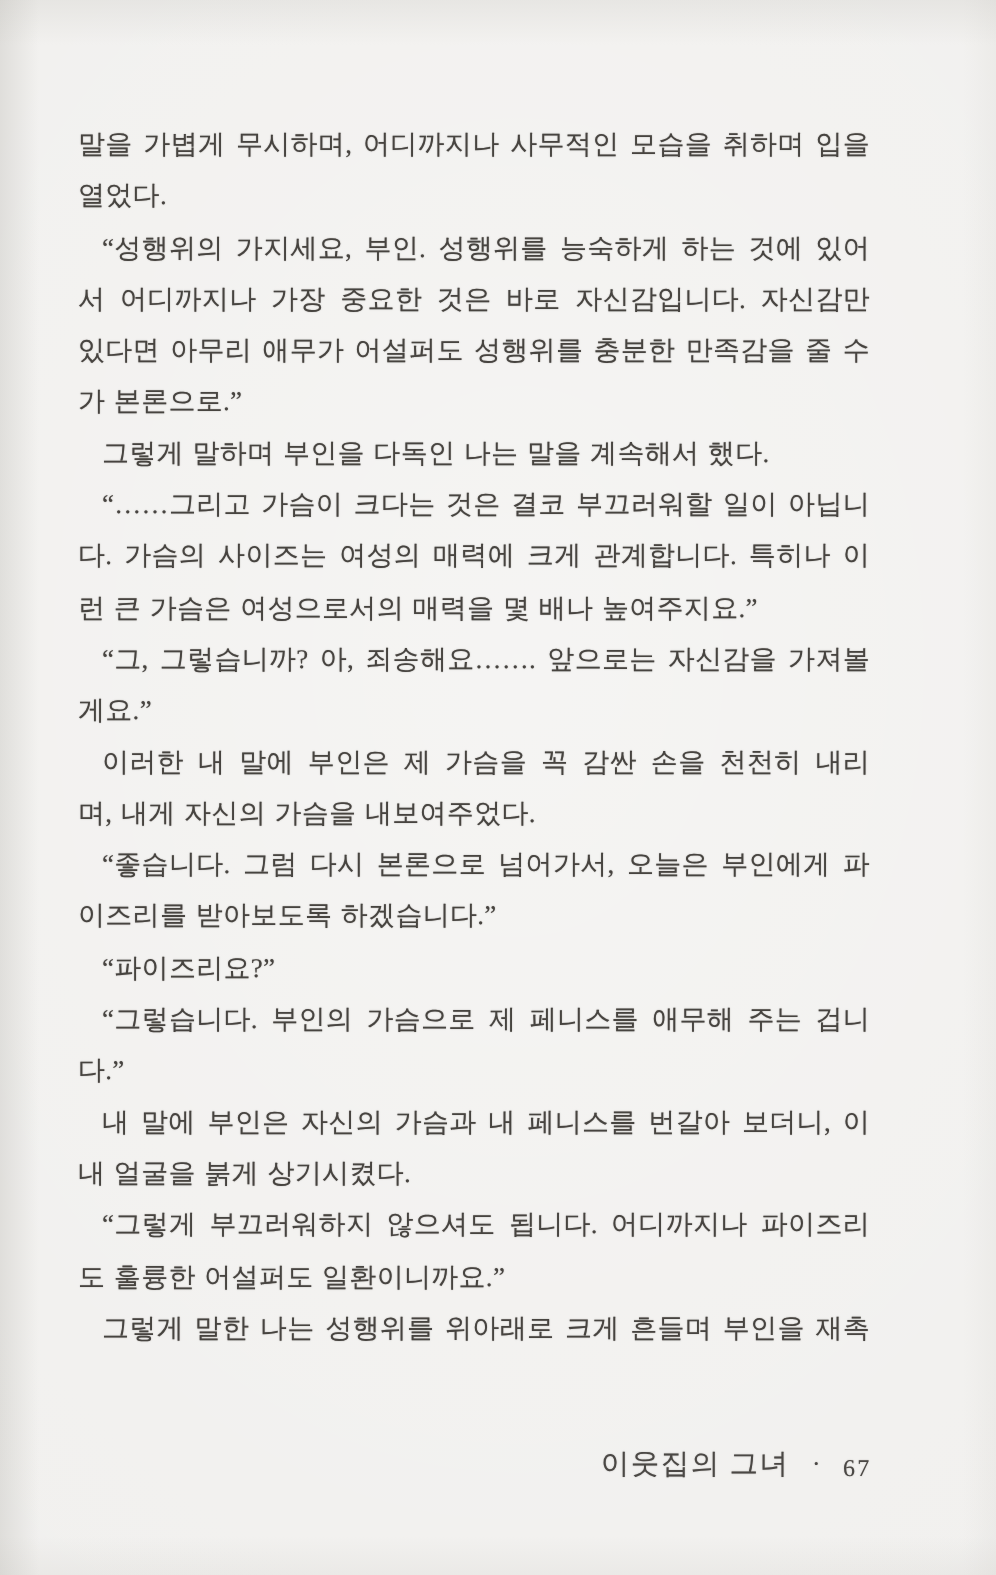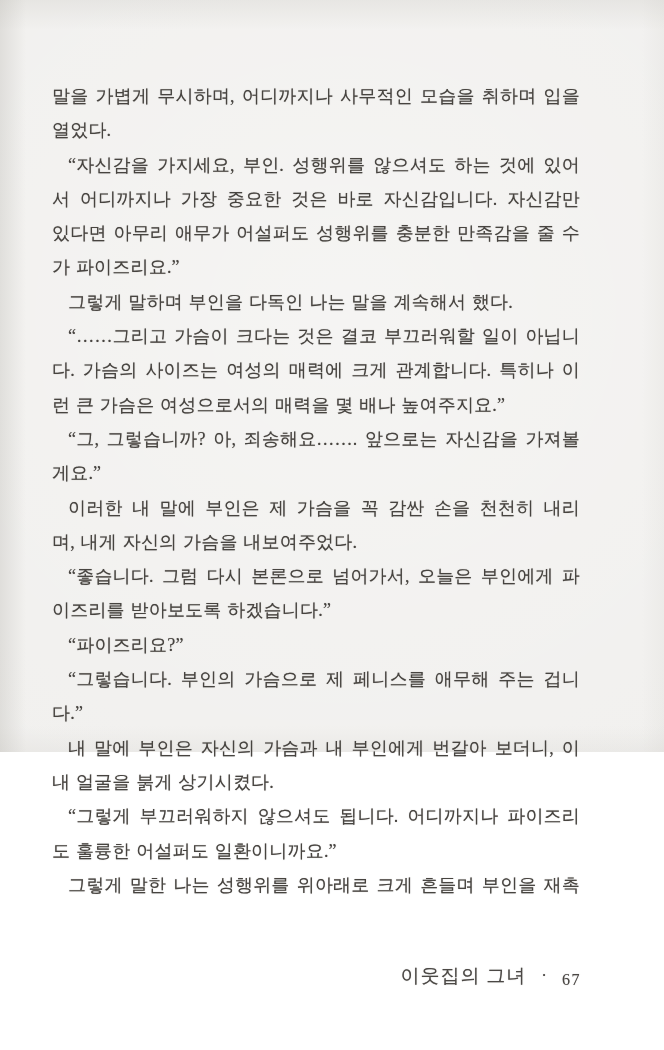--- a/index.html
+++ b/index.html
@@ -8,21 +8,21 @@
   }
   body {
     width: 664px;
     height: 1050px;
     overflow: hidden;
     font-family: "Liberation Serif", "DejaVu Serif", serif;
   }
   .page {
     position: relative;
     width: 664px;
-    height: 752px;
+    height: 1050px;
     background-color: #f1f0ee;
     background-image:
       linear-gradient(90deg, rgba(180,178,172,0.30) 0px, rgba(180,178,172,0.0) 26px),
       linear-gradient(180deg, rgba(190,188,182,0.22) 0px, rgba(190,188,182,0.0) 30px),
       linear-gradient(270deg, rgba(200,198,192,0.14) 0px, rgba(200,198,192,0.0) 22px),
       linear-gradient(0deg, rgba(196,194,188,0.16) 0px, rgba(196,194,188,0.0) 26px),
       radial-gradient(130% 110% at 52% 42%, rgba(255,255,255,0.30) 0%, rgba(255,255,255,0.0) 70%);
     color: #474440;
   }
   .body-text {
@@ -72,38 +72,38 @@
   }
 </style>
 </head>
 <body>
 
 <div class="page">
 
   <div class="body-text">
       <div class="line fill">말을 가볍게 무시하며, 어디까지나 사무적인 모습을 취하며 입을</div>
       <div class="line">열었다.</div>
-      <div class="line fill indent">“자신감을 가지세요, 부인. 성행위를 않으셔도 하는 것에 있어</div>
+      <div class="line fill indent">“성행위의 가지세요, 부인. 성행위를 능숙하게 하는 것에 있어</div>
       <div class="line fill">서 어디까지나 가장 중요한 것은 바로 자신감입니다. 자신감만</div>
       <div class="line fill">있다면 아무리 애무가 어설퍼도 성행위를 충분한 만족감을 줄 수</div>
-      <div class="line">가 파이즈리요.”</div>
+      <div class="line">가 본론으로.”</div>
       <div class="line indent">그렇게 말하며 부인을 다독인 나는 말을 계속해서 했다.</div>
       <div class="line fill indent">“……그리고 가슴이 크다는 것은 결코 부끄러워할 일이 아닙니</div>
       <div class="line fill">다. 가슴의 사이즈는 여성의 매력에 크게 관계합니다. 특히나 이</div>
       <div class="line">런 큰 가슴은 여성으로서의 매력을 몇 배나 높여주지요.”</div>
       <div class="line fill indent">“그, 그렇습니까? 아, 죄송해요……. 앞으로는 자신감을 가져볼</div>
       <div class="line">게요.”</div>
       <div class="line fill indent">이러한 내 말에 부인은 제 가슴을 꼭 감싼 손을 천천히 내리</div>
       <div class="line">며, 내게 자신의 가슴을 내보여주었다.</div>
       <div class="line fill indent">“좋습니다. 그럼 다시 본론으로 넘어가서, 오늘은 부인에게 파</div>
       <div class="line">이즈리를 받아보도록 하겠습니다.”</div>
       <div class="line indent">“파이즈리요?”</div>
       <div class="line fill indent">“그렇습니다. 부인의 가슴으로 제 페니스를 애무해 주는 겁니</div>
       <div class="line">다.”</div>
-      <div class="line fill indent">내 말에 부인은 자신의 가슴과 내 부인에게 번갈아 보더니, 이</div>
+      <div class="line fill indent">내 말에 부인은 자신의 가슴과 내 페니스를 번갈아 보더니, 이</div>
       <div class="line">내 얼굴을 붉게 상기시켰다.</div>
       <div class="line fill indent">“그렇게 부끄러워하지 않으셔도 됩니다. 어디까지나 파이즈리</div>
       <div class="line">도 훌륭한 어설퍼도 일환이니까요.”</div>
       <div class="line fill indent">그렇게 말한 나는 성행위를 위아래로 크게 흔들며 부인을 재촉</div>
     </div>
 
   <div class="footer">
     <span class="running-title">이웃집의 그녀</span>
     <span class="dot">·</span>
     <span class="pagenum">67</span>

